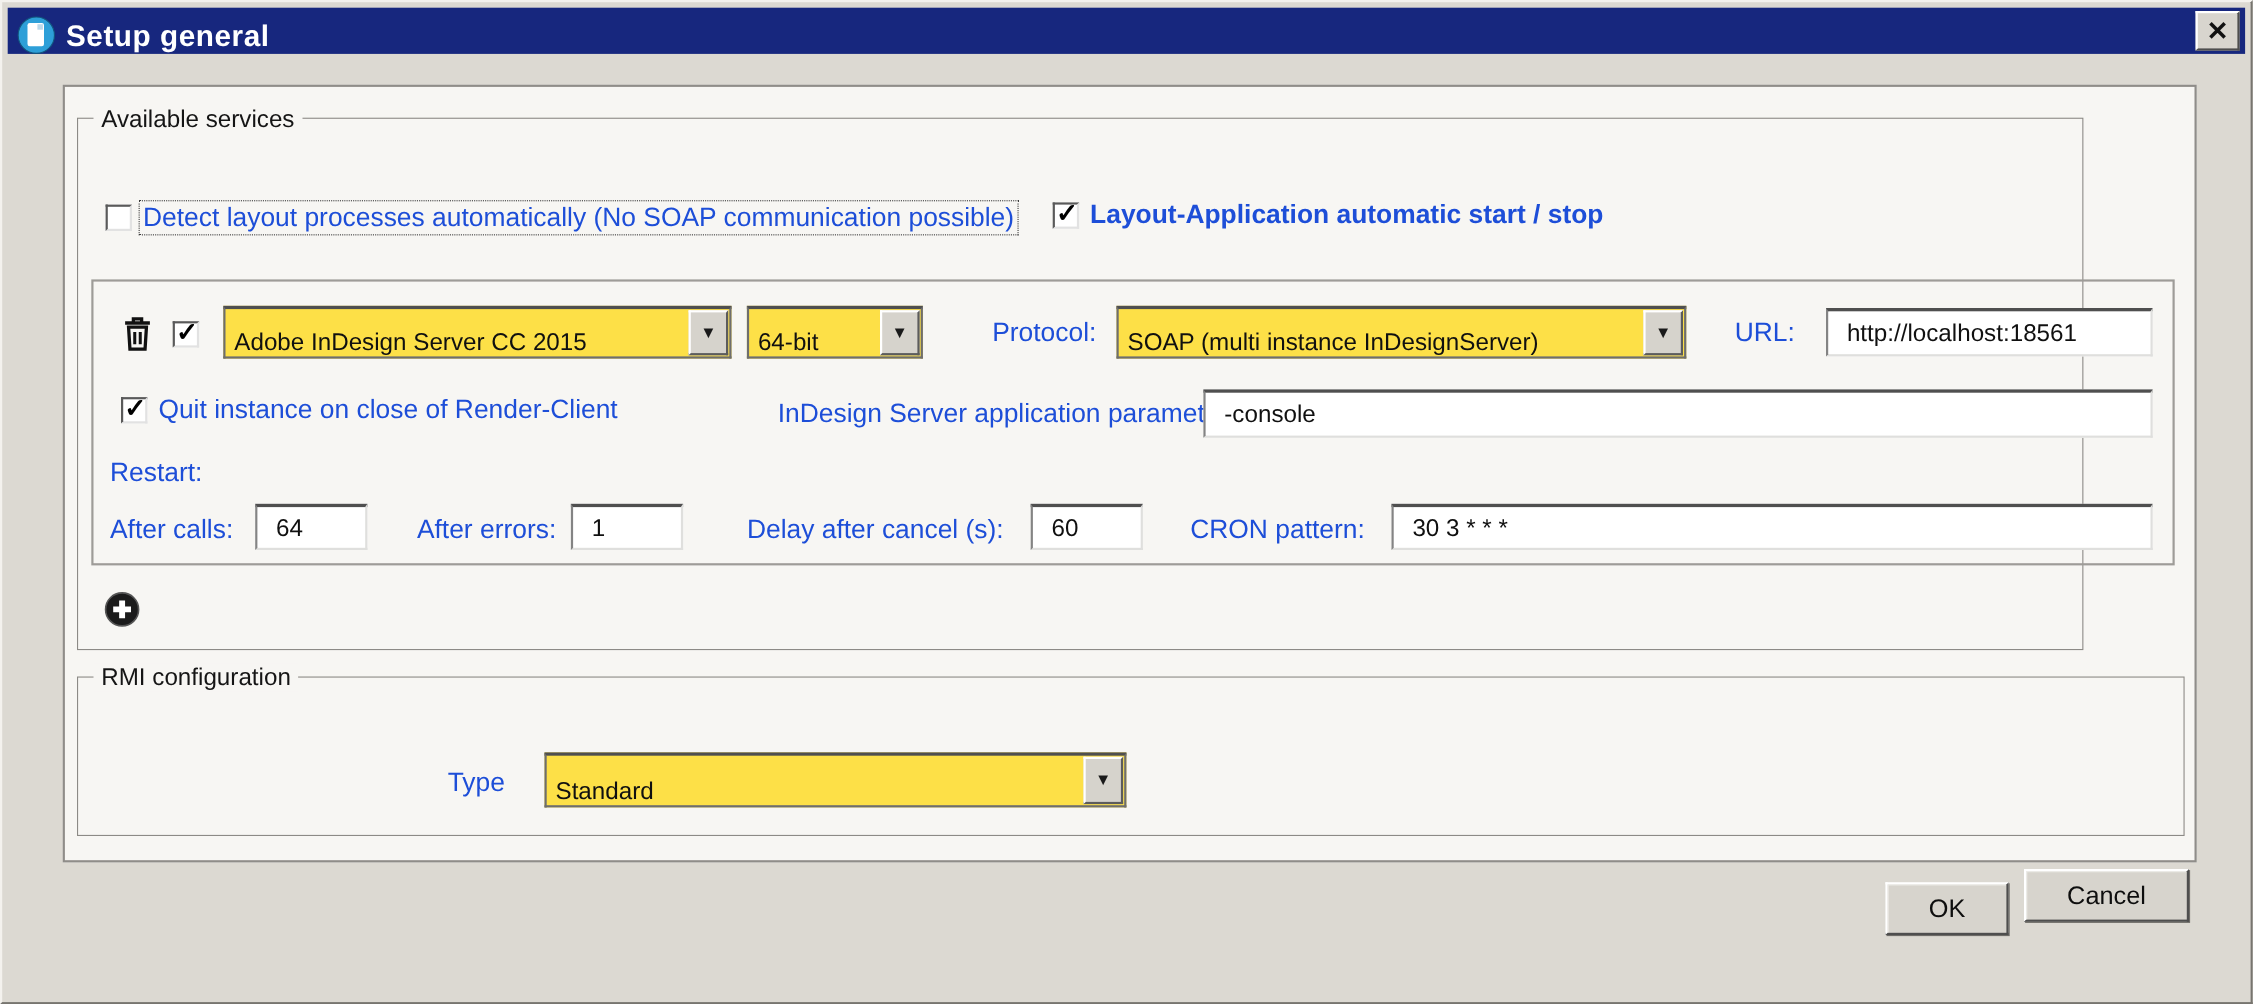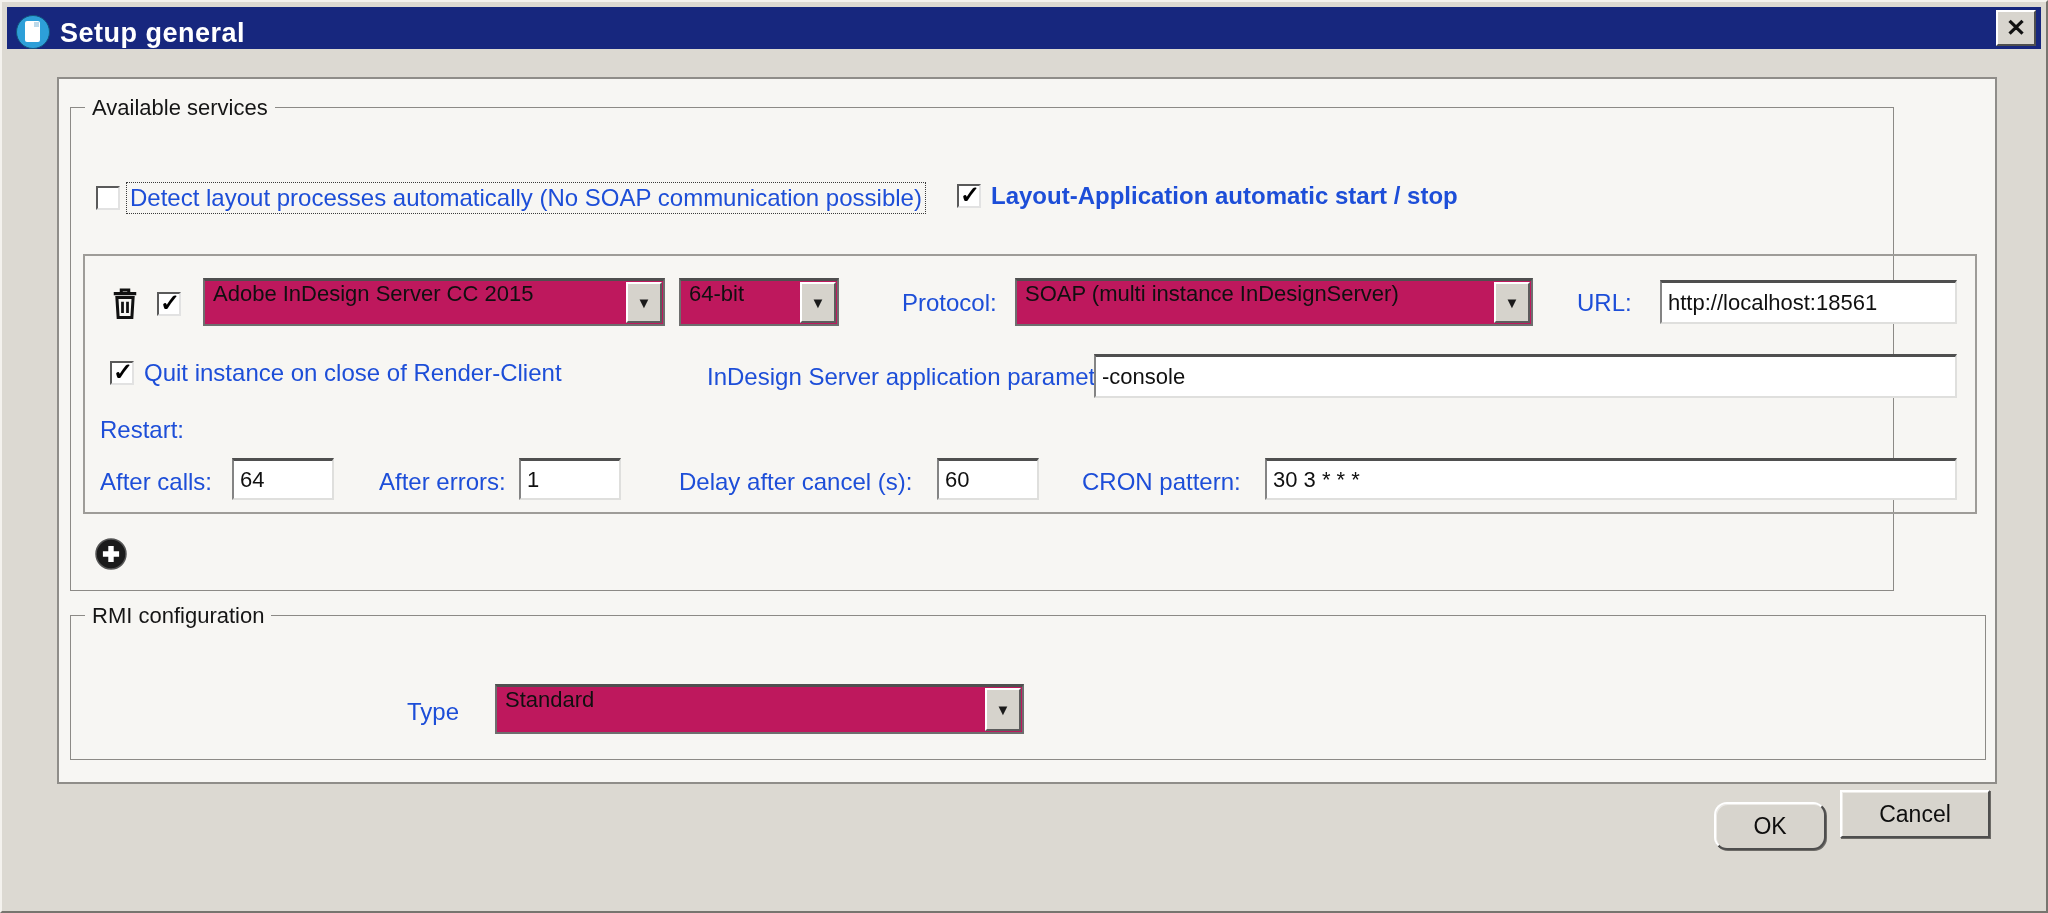--- a/index.html
+++ b/index.html
@@ -72,29 +72,29 @@
     line-height:26px;
   }
   .cbrow{position:absolute;display:flex;align-items:center;}
   .focus-label{border:1px dotted #3a3a3a;padding:1px 3px;}
   
   .field{
     background:#ffffff;box-sizing:border-box;
     border-top:3px solid #4f4f4f;border-left:2px solid #848484;
     border-right:2px solid #dfdfdd;border-bottom:2px solid #dfdfdd;
     font-family:"Liberation Sans", sans-serif;
-    font-size:22px;color:#101010;padding:0 6px;outline:none;
+    font-size:22px;color:#101010;padding:0 17px;outline:none;
   }
   input.field{position:absolute;}
   
   .dropdown{
-    position:absolute;background:#be185d;box-sizing:border-box;
+    position:absolute;background:#fde047;box-sizing:border-box;
     border-top:3px solid #4f4f4f;border-left:2px solid #6e6e6e;
     border-right:2px solid #6e6e6e;border-bottom:2px solid #6e6e6e;
-    display:flex;align-items:flex-start;
+    display:flex;align-items:flex-end;
   }
   .dropdown .val{
     flex:1 1 auto;font-size:22px;color:#101010;padding:0 8px;
     white-space:nowrap;overflow:hidden;
   }
   .dd-arrow{
     width:36px;align-self:stretch;margin:1px;
     background:#d6d3cc;flex:0 0 auto;
     border:2px solid;border-color:#ffffff #5c5c5c #5c5c5c #ffffff;
     display:flex;align-items:center;justify-content:center;
@@ -223,15 +223,15 @@
 
       <span class="lbl" style="position:absolute;left:336px;top:82px;">Type</span>
 
       <div class="dropdown" style="left:424px;top:68px;width:529px;height:50px;">
         <span class="val">Standard</span>
         <span class="dd-arrow">▼</span>
       </div>
     </div>
   </div>
 
-  <div class="btn" style="left:1712px;top:800px;width:112px;height:48px;border-radius:13px;">OK</div>
+  <div class="btn" style="left:1712px;top:800px;width:112px;height:48px;">OK</div>
   <div class="btn" style="left:1838px;top:788px;width:150px;height:48px;">Cancel</div>
 </div>
 
 </body></html>

